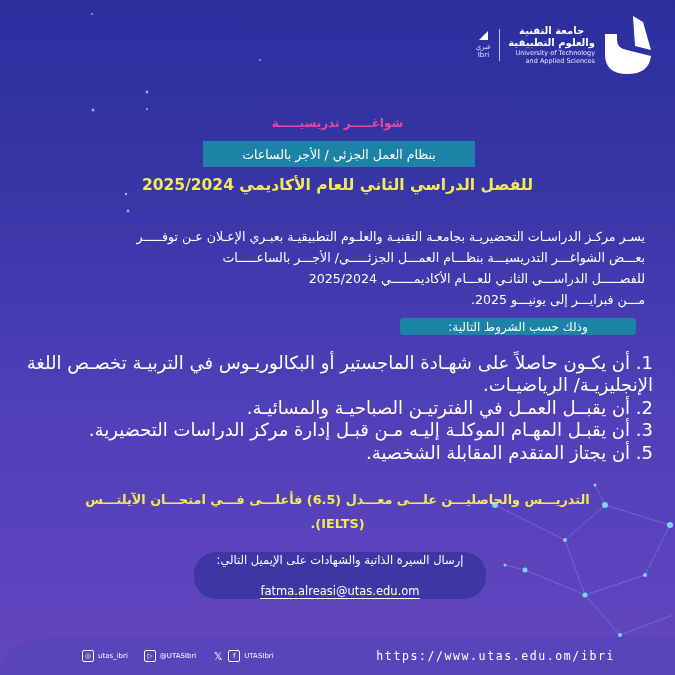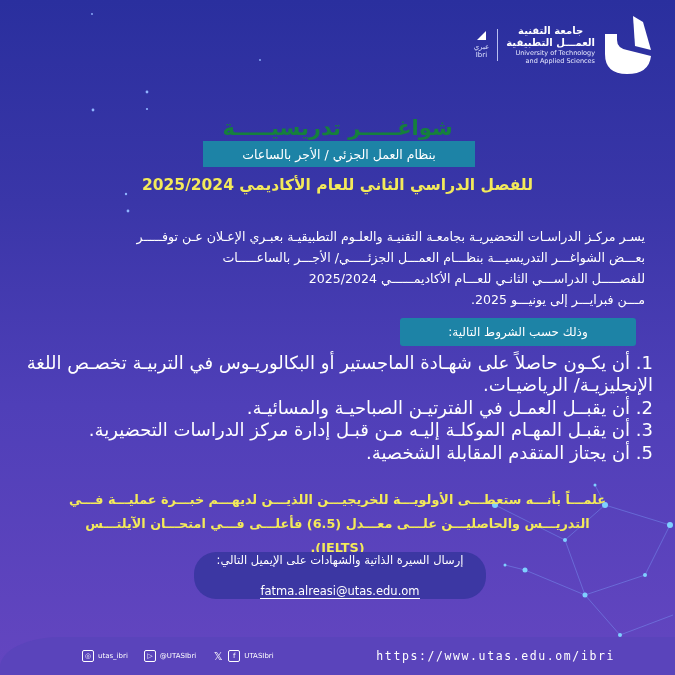--- a/index.html
+++ b/index.html
@@ -20,29 +20,29 @@
     .logo { position: absolute; top: 14px; right: 20px; display: flex; align-items: center; direction: ltr; gap: 8px; }
     .logo-campus { display: flex; flex-direction: column; align-items: center; font-size: 7px; color: #dfe3ff; line-height: 1.2; }
     .logo-campus .tri { width: 0; height: 0; border-left: 9px solid transparent; border-bottom: 9px solid #ffffff; margin-bottom: 3px; }
     .logo-divider { width: 1px; height: 32px; background: #b9bff0; }
     .logo-text { text-align: right; }
     .logo-text .ar { font-size: 10px; line-height: 1.2; font-weight: bold; direction: rtl; text-align: center; }
     .logo-text .en { font-size: 6.5px; line-height: 1.25; color: #e8eaff; }
     .logo-mark { width: 52px; height: 62px; }
 
     
-    .title { position: absolute; top: 116px; left: 0; right: 0; text-align: center; direction: rtl; color: #15803d; font-size: 21px; font-weight: bold; }
+    .title { position: absolute; top: 116px; left: 0; right: 0; text-align: center; direction: rtl; color: #ec4899; font-size: 12px; font-weight: bold; }
     .subtitle-box { position: absolute; top: 141px; left: 203px; width: 272px; height: 26px; background: #1d83a6; display: flex; align-items: center; justify-content: center; direction: rtl; font-size: 12.5px; font-weight: normal; color: #ffffff; }
     .semester { position: absolute; top: 176px; left: 0; right: 0; text-align: center; direction: rtl; color: #f3ea5a; font-size: 15.5px; font-weight: bold; }
 
     
     .intro { position: absolute; top: 220px; left: 30px; right: 30px; text-align: right; direction: rtl; font-size: 12.6px; line-height: 21px; color: #ffffff; margin-top: 6px; }
 
     
-    .cond-label { position: absolute; top: 318px; left: 400px; width: 236px; height: 28px; background: #1d83a6; border-radius: 3px; display: flex; align-items: center; justify-content: center; direction: rtl; font-size: 12px; color: #ffffff; }
+    .cond-label { position: absolute; top: 318px; left: 400px; width: 236px; height: 17px; background: #1d83a6; border-radius: 3px; display: flex; align-items: center; justify-content: center; direction: rtl; font-size: 12px; color: #ffffff; }
 
     
     .conditions { position: absolute; top: 352px; left: 20px; right: 22px; direction: rtl; text-align: right; list-style: none; font-size: 18px; line-height: 22.4px; color: #ffffff; }
 
     
     .note { position: absolute; top: 488px; left: 60px; right: 60px; direction: rtl; text-align: center; color: #f3ea5a; font-size: 12.8px; font-weight: bold; line-height: 24px; }
 
     
     .email-box { position: absolute; top: 552px; left: 194px; width: 292px; height: 47px; background: #3c37a3; border-radius: 22px; display: flex; flex-direction: column; align-items: center; justify-content: center; gap: 17px; }
     .email-box .lbl { direction: rtl; font-size: 11.5px; color: #ffffff; }
@@ -103,21 +103,21 @@
 
   <div class="logo">
     <div class="logo-campus">
       <div class="tri"></div>
       <span>عبري</span>
       <span>Ibri</span>
     </div>
     <div class="logo-divider"></div>
     <div class="logo-text">
       <div class="ar">جامعة التقنية</div>
-      <div class="ar">العمـــل التطبيقية</div>
+      <div class="ar">والعلوم التطبيقية</div>
       <div class="en">University of Technology</div>
       <div class="en">and Applied Sciences</div>
     </div>
     <svg class="logo-mark" viewBox="0 0 52 62">
       <path d="M2 20 L2 40 Q2 60 24 60 Q46 60 48 42 L24 36 Q14 34 14 26 L14 20 Z" fill="#ffffff"></path>
       <path d="M30 2 L40 8 L48 36 L32 32 Z" fill="#ffffff"></path>
     </svg>
   </div>
 
   <div class="title">شواغـــــر تدريسيـــــة</div>
@@ -137,21 +137,20 @@
     <span>وذلك حسب الشروط التالية:</span>
   </div>
   <ul class="conditions">
     <li>1. أن يكـون حاصلاً على شهـادة الماجستير أو البكالوريـوس في التربيـة تخصـص اللغة الإنجليزيـة/ الرياضيـات.</li>
     <li>2. أن يقبــل العمـل في الفترتيـن الصباحيـة والمسائيـة.</li>
     <li>3. أن يقبـل المهـام الموكلـة إليـه مـن قبـل إدارة مركز الدراسات التحضيرية.</li>
     <li>5. أن يجتاز المتقدم المقابلة الشخصية.</li>
   </ul>
 
   <div class="note">
-    <div>علمـــاً بأنـــه ستعطـــى الأولويـــة للخريجيـــن اللذيـــن لديهـــم خبـــرة عمليـــة فـــي</div>
     <div>التدريـــس والحاصليـــن علـــى معـــدل (6.5) فأعلـــى فـــي امتحـــان الآيلتـــس (IELTS).</div>
   </div>
 
   <div class="email-box">
     <span class="lbl">إرسال السيرة الذاتية والشهادات على الإيميل التالي:</span>
     <span class="addr">fatma.alreasi@utas.edu.om</span>
   </div>
 
   <div class="footer">
     <div class="socials">

